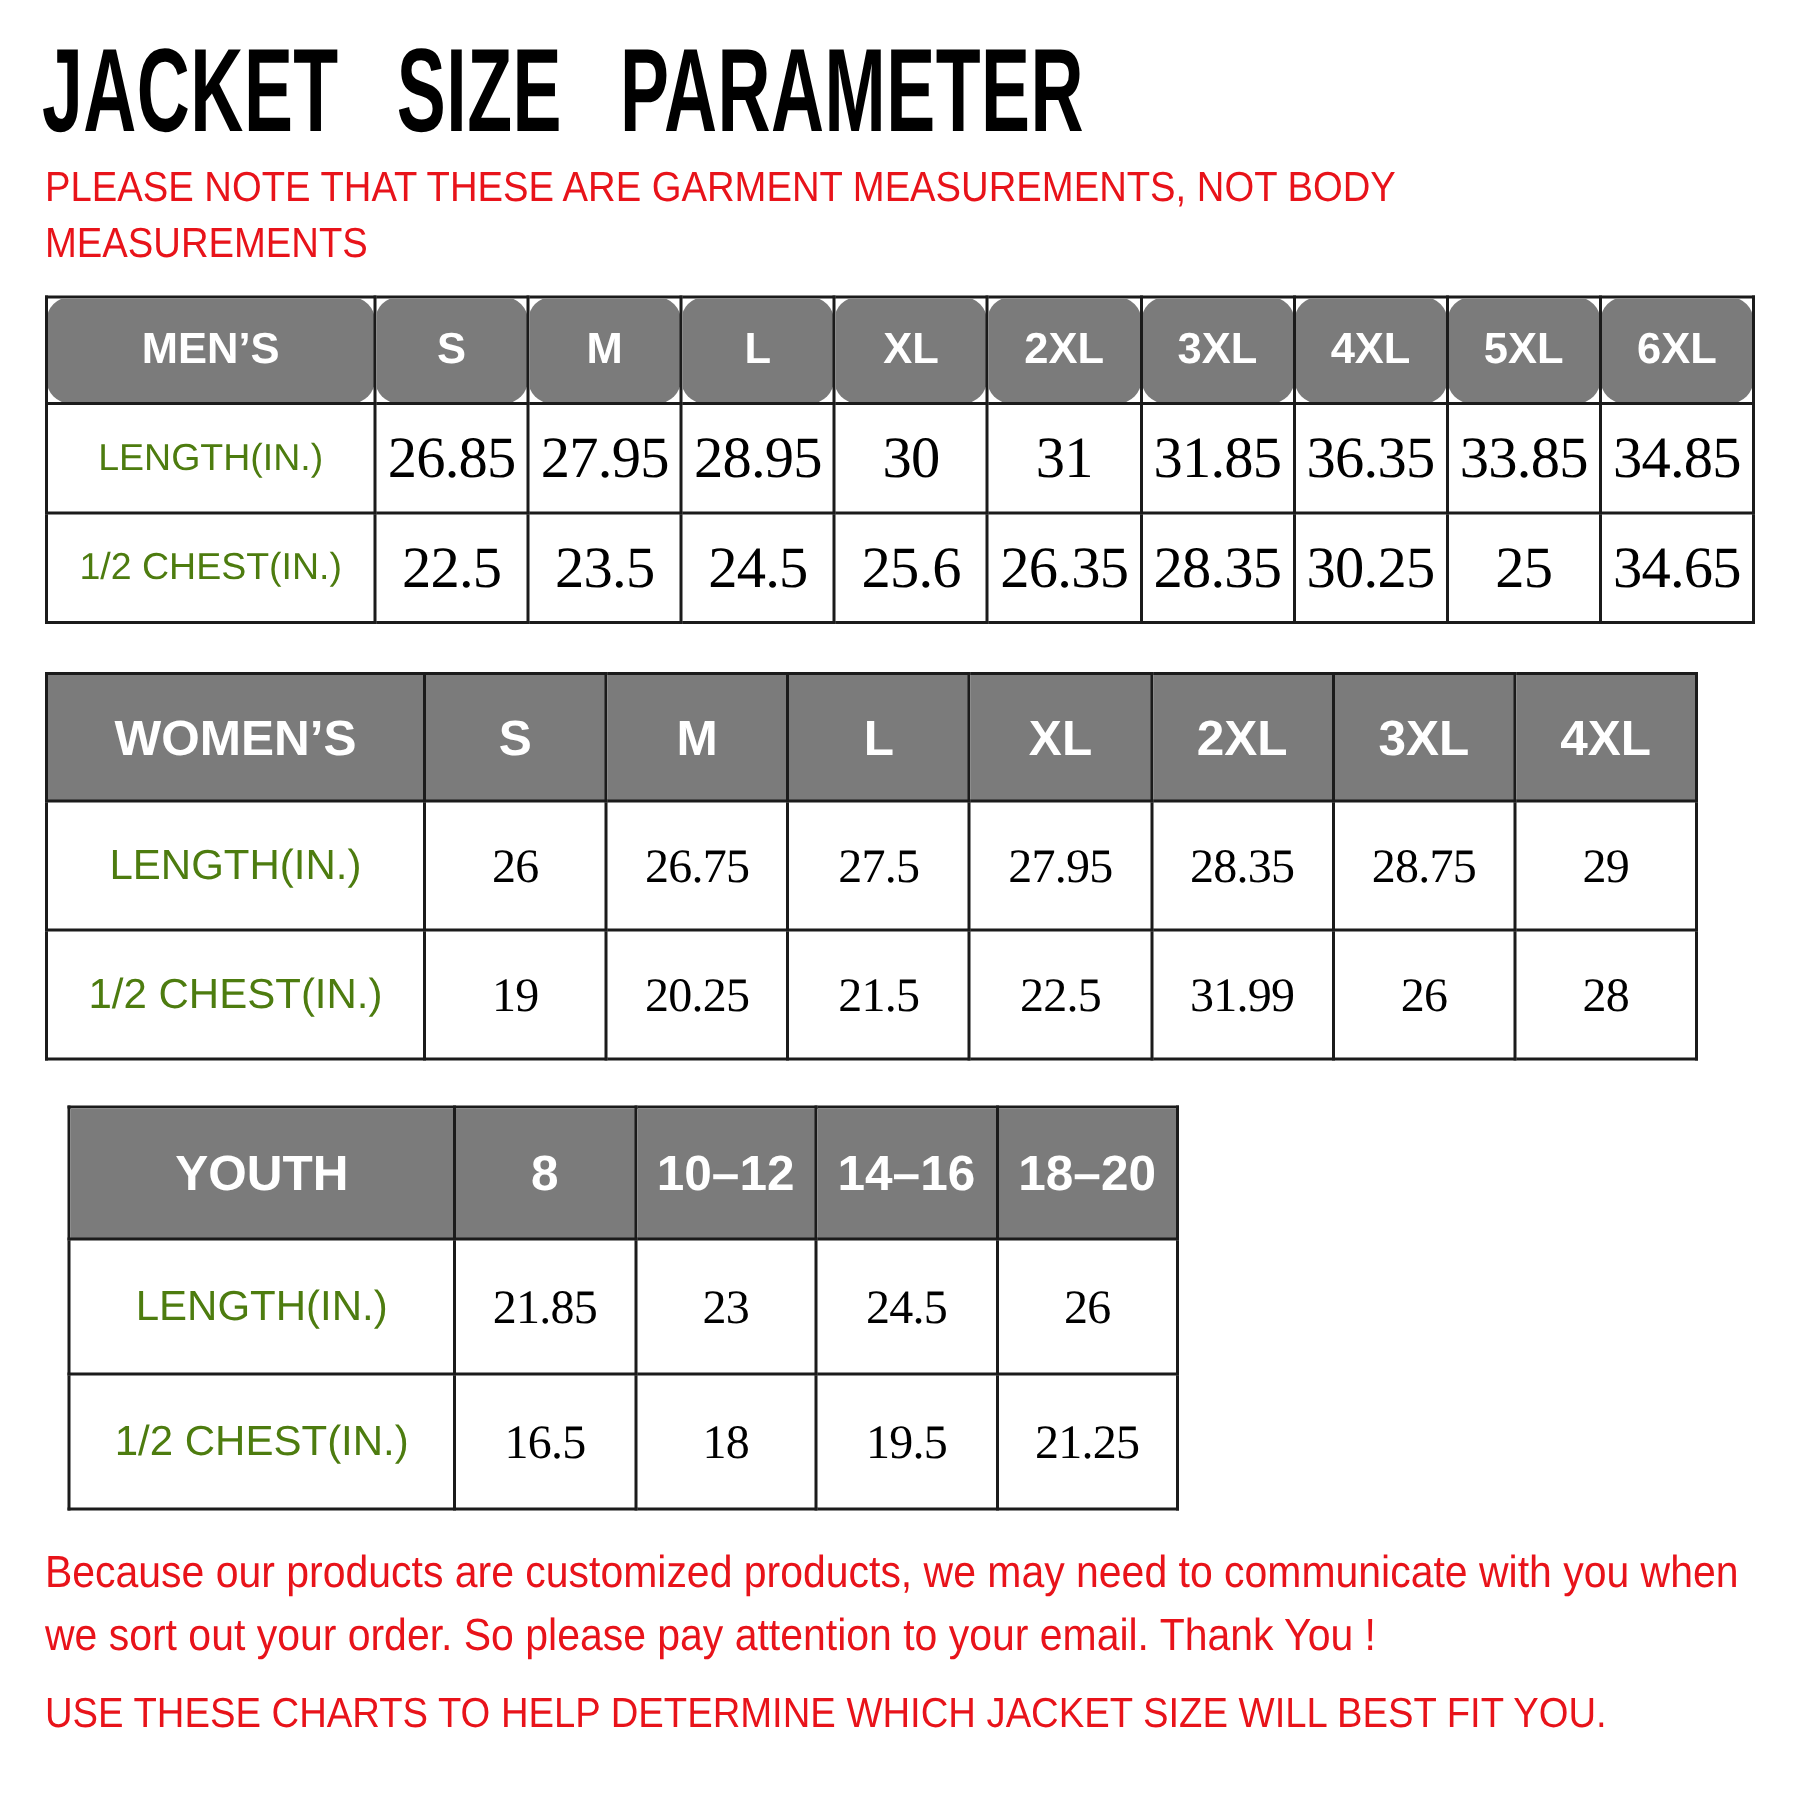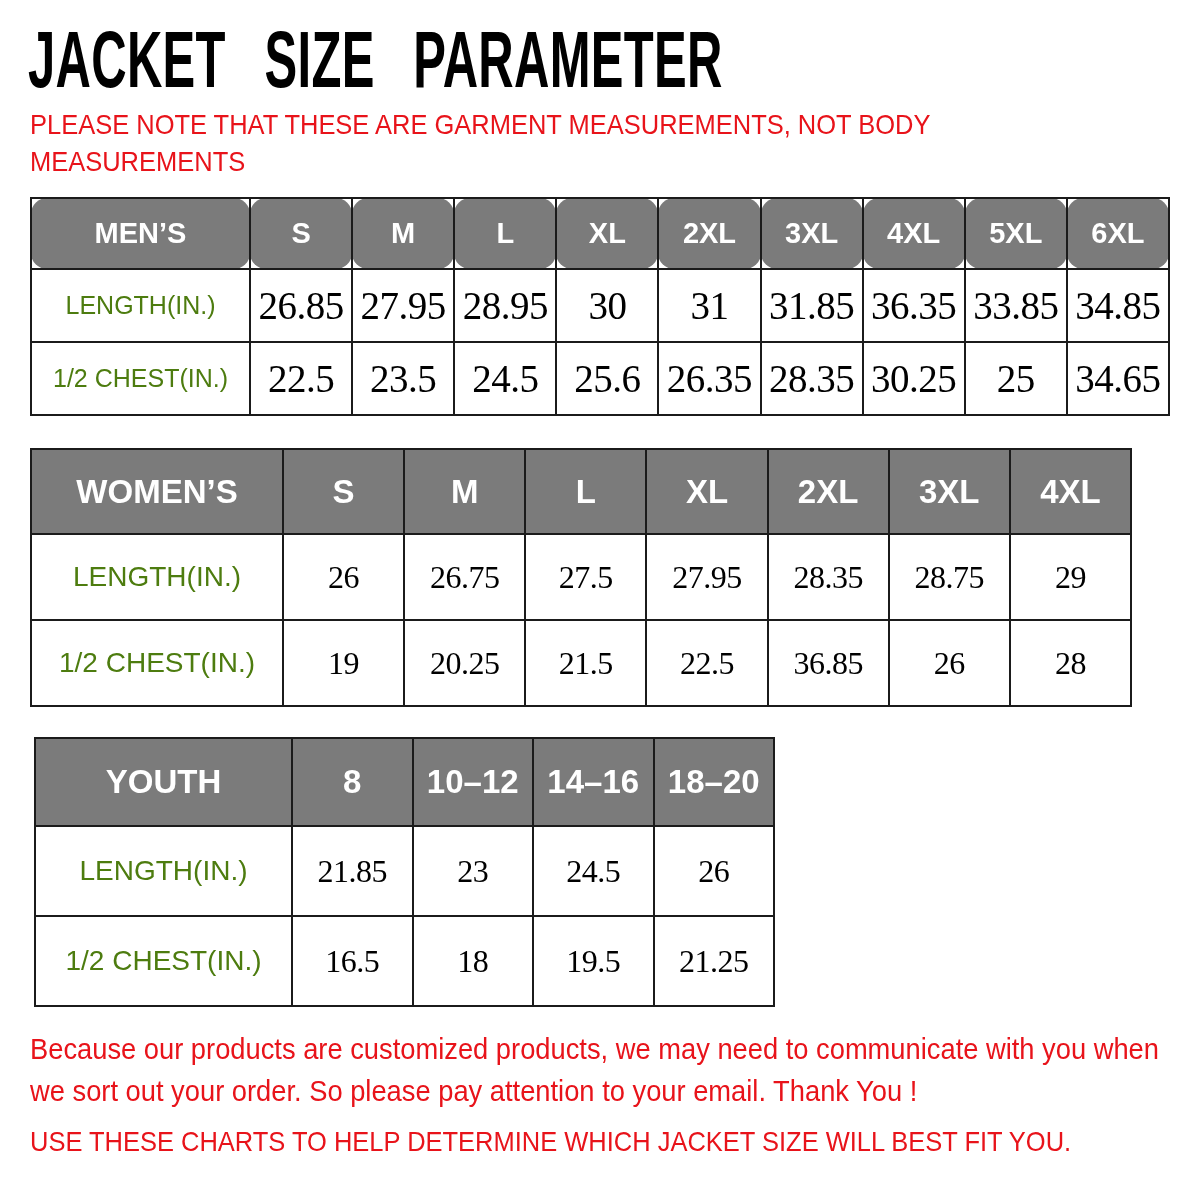--- a/index.html
+++ b/index.html
@@ -99,21 +99,21 @@
   .men   td       { font-size: 39px; }
 
   .women { left: 30px; top: 448px; width: 1102px; }
   .women col.label-col { width: 252px; }
   .women thead tr { height: 85px; }
   .women tbody tr { height: 86px; }
   .women thead th { font-size: 33px; }
   .women .rowlab  { font-size: 28px; }
   .women td       { font-size: 32px; }
 
-  .youth { left: 34px; top: 737px; width: 741px; }
+  .youth { left: 45px; top: 737px; width: 741px; }
   .youth col.label-col { width: 257px; }
   .youth thead tr { height: 88px; }
   .youth tbody tr { height: 90px; }
   .youth thead th { font-size: 33px; }
   .youth .rowlab  { font-size: 28px; }
   .youth td       { font-size: 32px; }
 </style>
 </head>
 <body>
 
@@ -194,21 +194,21 @@
           <td>28.35</td>
           <td>28.75</td>
           <td>29</td>
         </tr>
         <tr>
           <th class="rowlab">1/2 CHEST(IN.)</th>
           <td>19</td>
           <td>20.25</td>
           <td>21.5</td>
           <td>22.5</td>
-          <td>36.85</td>
+          <td>31.99</td>
           <td>26</td>
           <td>28</td>
         </tr>
       </tbody>
     </table>
   <table class="size-table youth">
       <colgroup>
         <col class="label-col">
       </colgroup>
       <thead>

